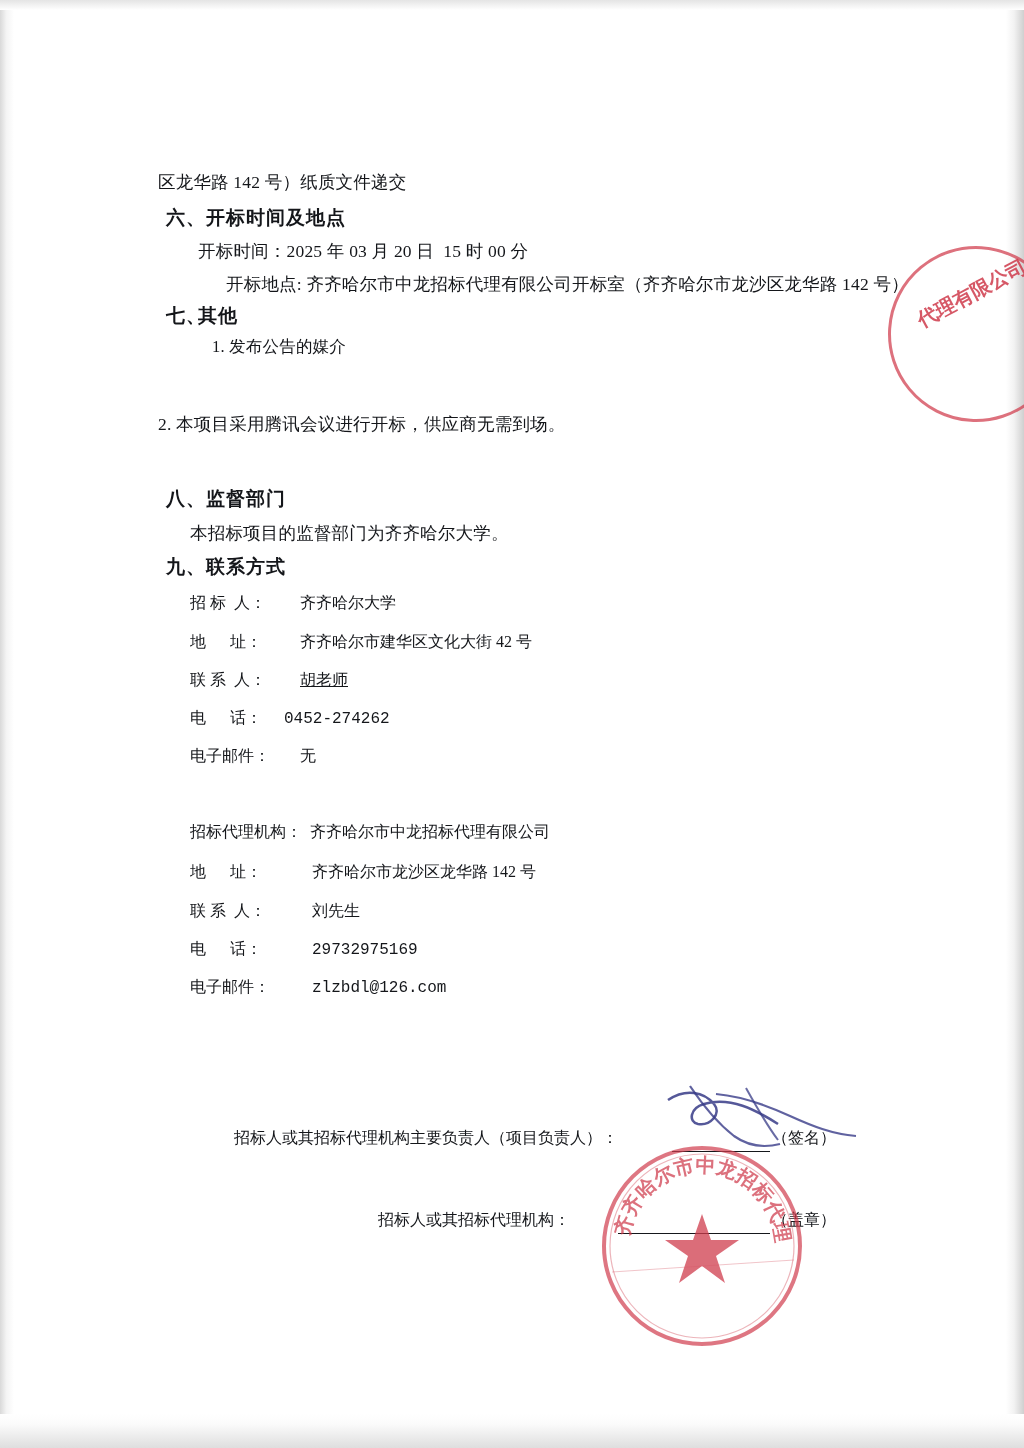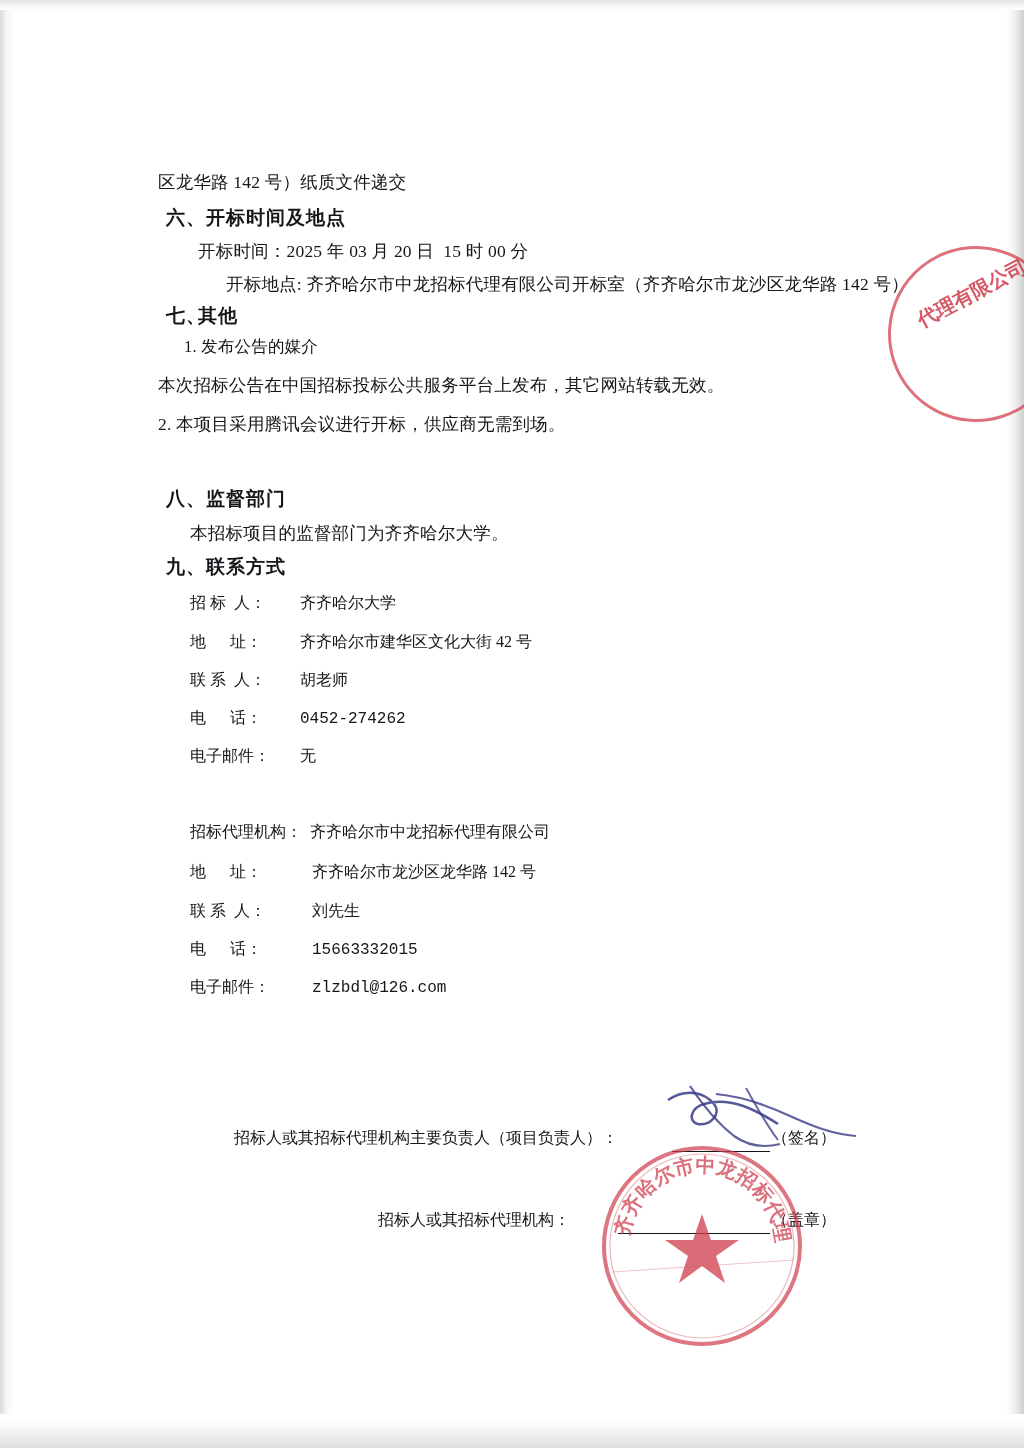--- a/index.html
+++ b/index.html
@@ -136,57 +136,56 @@
 
     <div class="line heading" style="left:166px; top:205px;">六、</div>
     <div class="line heading" style="left:206px; top:205px;">开标时间及地点</div>
 
     <div class="line" style="left:198px; top:239px;">开标时间：2025 年 03 月 20 日  15 时 00 分</div>
     <div class="line" style="left:198px; top:272px;margin-left:28px;">开标地点: 齐齐哈尔市中龙招标代理有限公司开标室（齐齐哈尔市龙沙区龙华路 142 号）</div>
 
     <div class="line heading" style="left:166px; top:303px;">七、</div>
     <div class="line heading" style="left:198px; top:303px;text-align:right;">其他</div>
 
-    <div class="line" style="left:184px; top:336px; font-size:16.5px;">1. 发布公告的媒介</div>
-    <div class="line" style="left:158px; top:373px;">本次招标公告在中国招标投标公共服务平台上发布，其它网站转载无效。</div>
+    <div class="line" style="left:212px; top:336px; font-size:16.5px;">1. 发布公告的媒介</div>
     <div class="line" style="left:158px; top:412px;">2. 本项目采用腾讯会议进行开标，供应商无需到场。</div>
 
     <div class="line heading" style="left:166px; top:486px;">八、</div>
     <div class="line heading" style="left:206px; top:486px;">监督部门</div>
     <div class="line" style="left:190px; top:521px;">本招标项目的监督部门为齐齐哈尔大学。</div>
 
     <div class="line heading" style="left:166px; top:554px;">九、</div>
     <div class="line heading" style="left:206px; top:554px;">联系方式</div>
 
     <div class="labelpair" style="left:190px; top:593px;">招 标  人：</div>
     <div class="labelpair" style="left:300px; top:593px;">齐齐哈尔大学</div>
 
     <div class="labelpair" style="left:190px; top:632px;">地      址：</div>
     <div class="labelpair" style="left:300px; top:632px;">齐齐哈尔市建华区文化大街 42 号</div>
 
     <div class="labelpair" style="left:190px; top:670px;">联 系  人：</div>
-    <div class="labelpair" style="left:300px; top:670px;">胡老师</div>
+    <div class="labelpair" style="left:300px; top:670px;text-decoration:underline;">胡老师</div>
 
     <div class="labelpair" style="left:190px; top:708px;">电      话：</div>
-    <div class="labelpair mono" style="left:300px; top:710px;">0452-274262</div>
+    <div class="labelpair mono" style="left:284px; top:710px;">0452-274262</div>
 
     <div class="labelpair" style="left:190px; top:746px;">电子邮件：</div>
     <div class="labelpair" style="left:300px; top:746px;">无</div>
 
     <div class="labelpair" style="left:190px; top:822px;">招标代理机构：</div>
     <div class="labelpair" style="left:310px; top:822px;">齐齐哈尔市中龙招标代理有限公司</div>
 
     <div class="labelpair" style="left:190px; top:862px;">地      址：</div>
     <div class="labelpair" style="left:312px; top:862px;">齐齐哈尔市龙沙区龙华路 142 号</div>
 
     <div class="labelpair" style="left:190px; top:901px;">联 系  人：</div>
     <div class="labelpair" style="left:312px; top:901px;text-align:center;">刘先生</div>
 
     <div class="labelpair" style="left:190px; top:939px;">电      话：</div>
-    <div class="labelpair mono" style="left:312px; top:941px;">15663332015</div>
+    <div class="labelpair mono" style="left:312px; top:941px;">29732975169</div>
 
     <div class="labelpair" style="left:190px; top:977px;">电子邮件：</div>
     <div class="labelpair mono" style="left:312px; top:979px;">zlzbdl@126.com</div>
 
     <div class="labelpair" style="left:202px; top:1128px;margin-left:32px;">招标人或其招标代理机构主要负责人（项目负责人）：</div>
     <div class="underline-field" style="left:672px; top:1150px; width:98px;"></div>
     <div class="labelpair" style="left:772px; top:1128px;">（签名）</div>
 
     <div class="labelpair" style="left:378px; top:1210px;">招标人或其招标代理机构：</div>
     <div class="underline-field" style="left:618px; top:1232px; width:152px;"></div>

